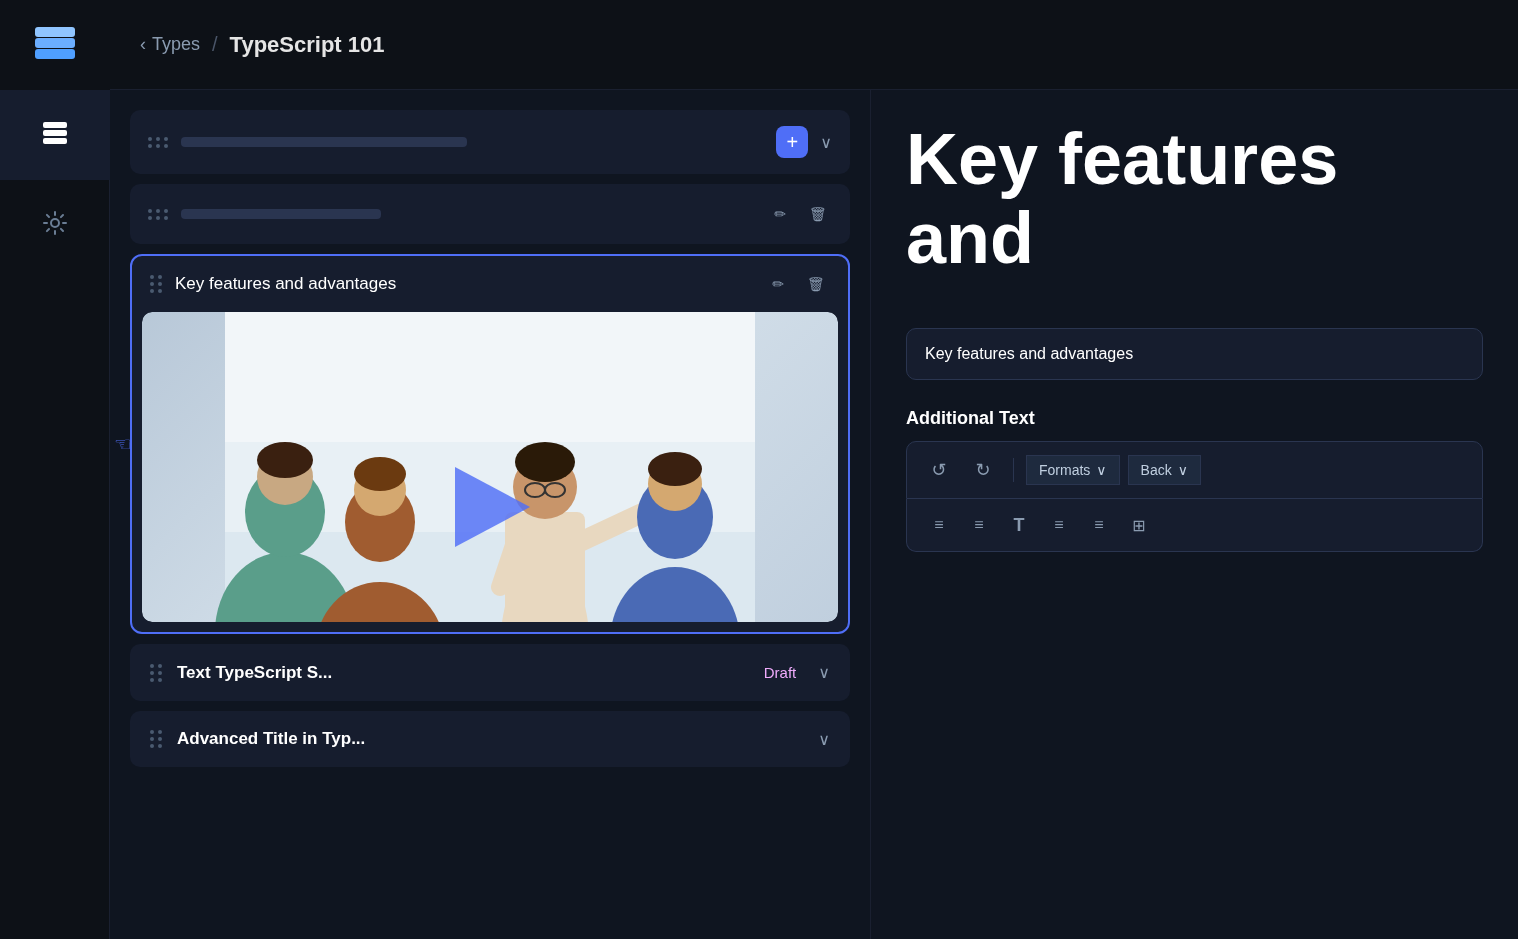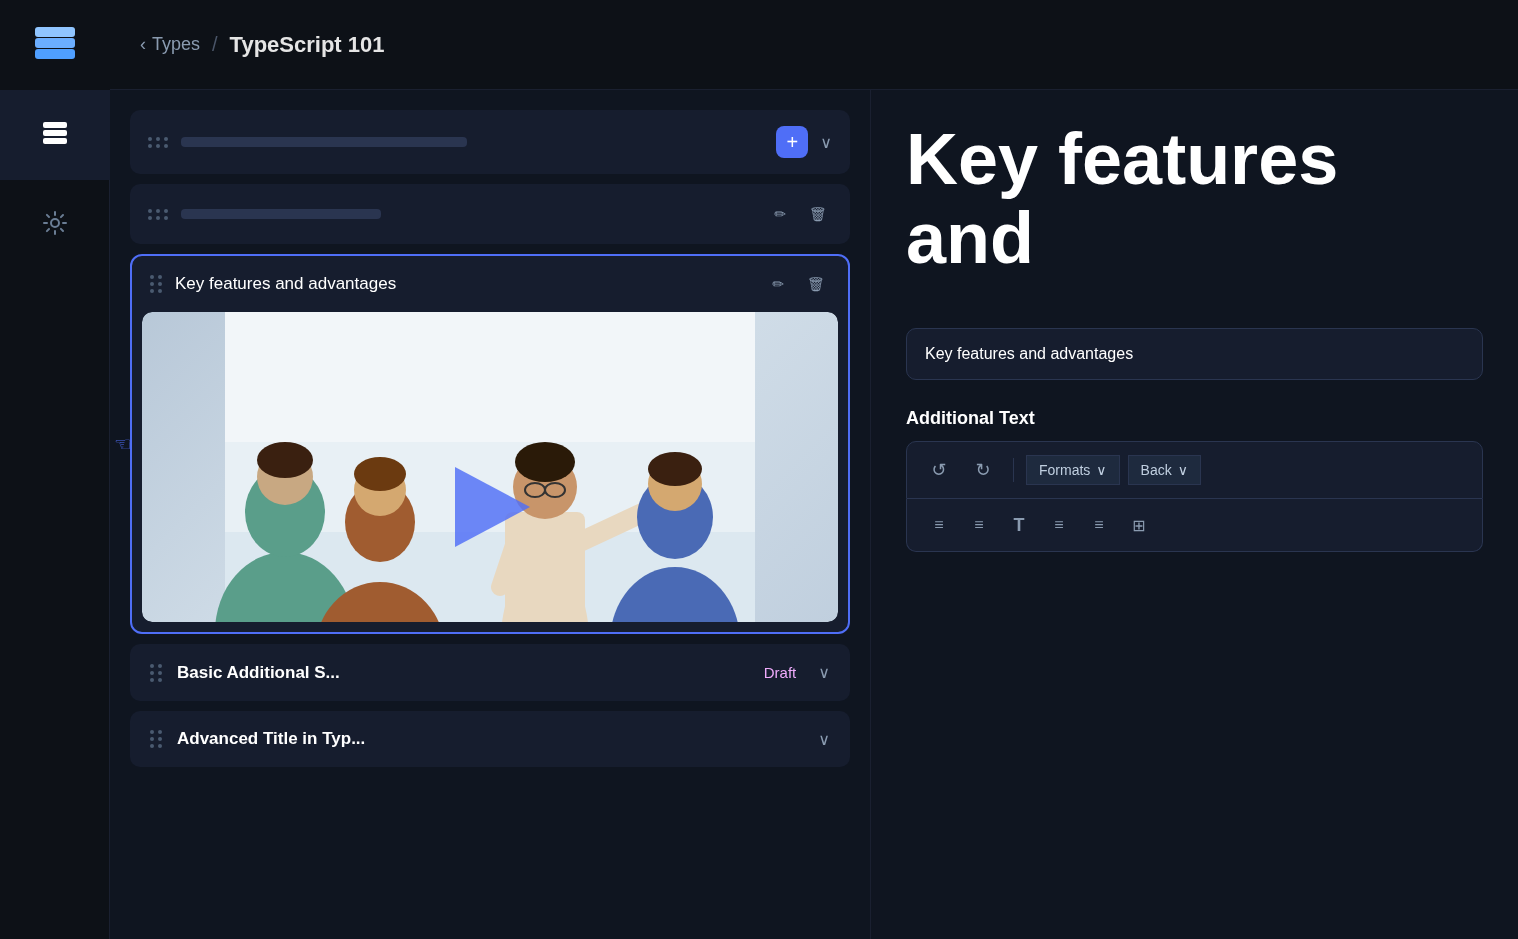--- a/index.html
+++ b/index.html
@@ -567,21 +567,21 @@
 
       <div class="bottom-section">
         <div class="dots-grid-2col">
           <span></span>
             <span></span>
           <span></span>
             <span></span>
           <span></span>
             <span></span>
         </div>
-        <span class="lesson-name-text">Basic Additional S...</span>
+        <span class="lesson-name-text">Text TypeScript S...</span>
         <span class="draft-badge">Draft</span>
         <span class="chevron-down">∨</span>
       </div>
 
       <div class="bottom-section">
         <div class="dots-grid-2col">
           <span></span>
             <span></span>
           <span></span>
             <span></span>

